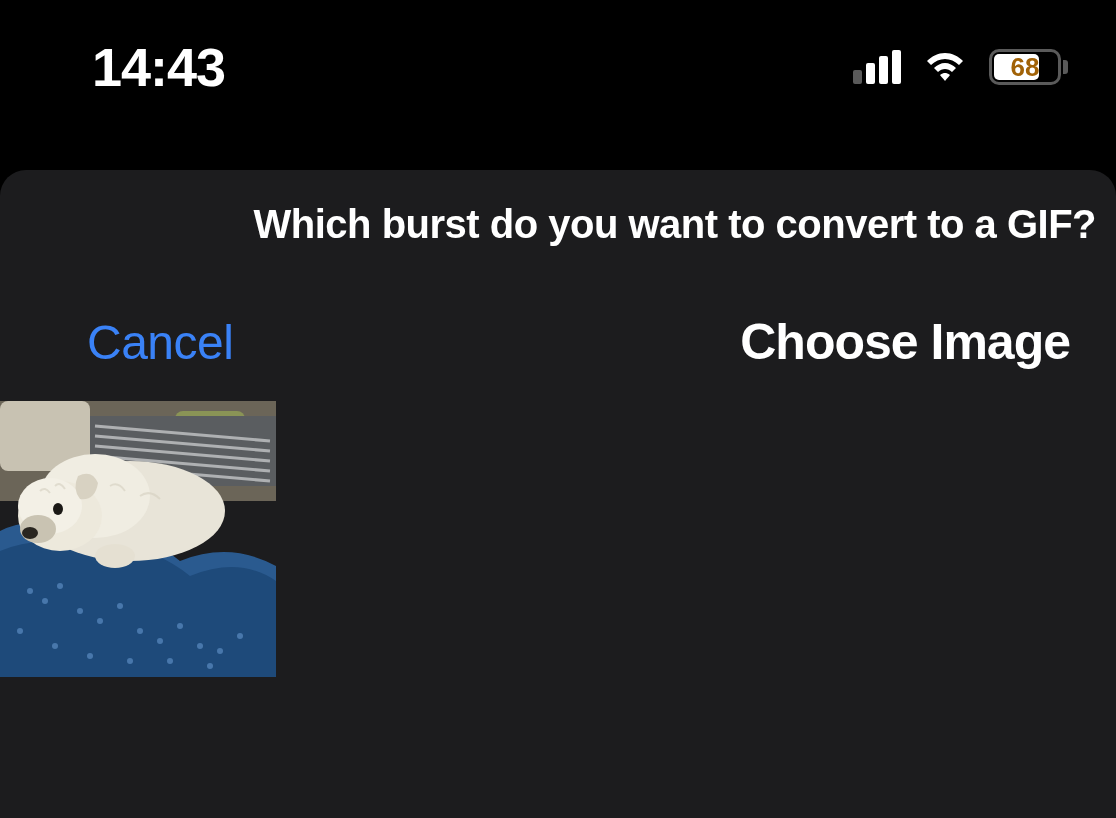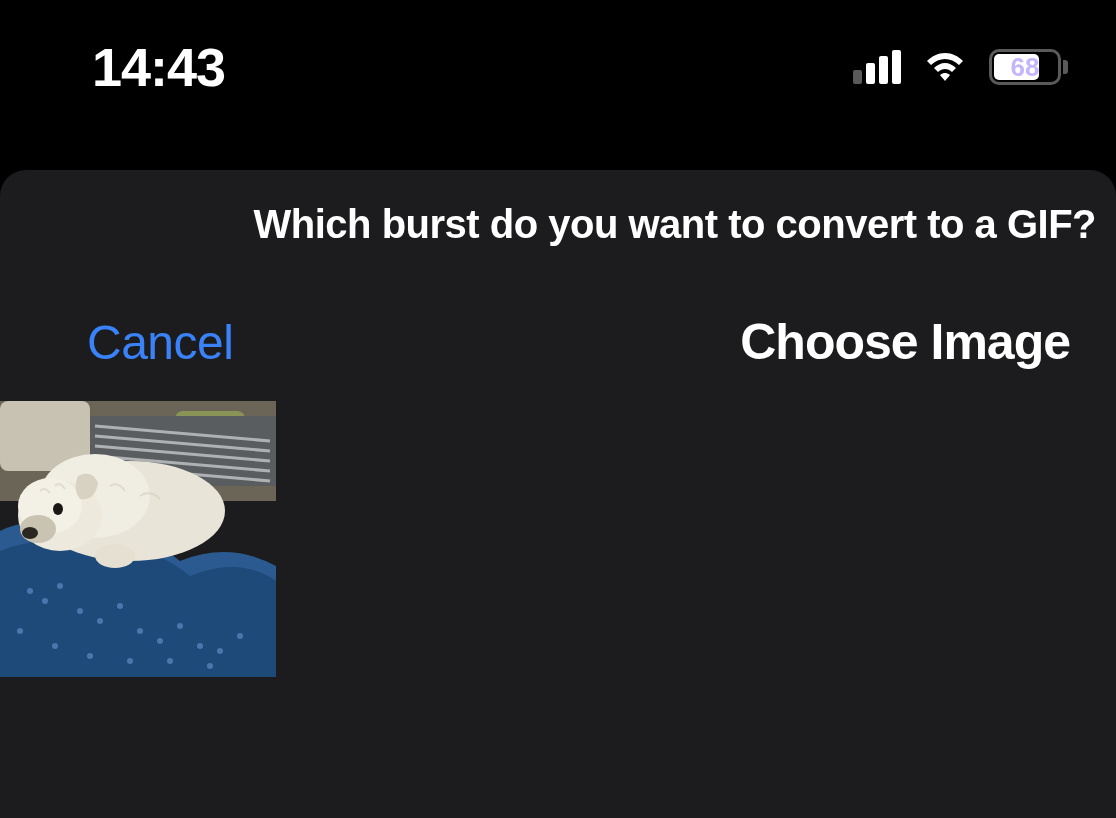--- a/index.html
+++ b/index.html
@@ -77,21 +77,21 @@
       bottom: 2px;
       width: 68%;
       background: #ffffff;
       border-radius: 5px;
     }
     .battery-text {
       position: relative;
       z-index: 2;
       font-size: 26px;
       font-weight: 700;
-      color: #c4b5fd;
+      color: #a16207;
       mix-blend-mode: difference;
       filter: invert(1);
     }
     .battery-tip {
       width: 5px;
       height: 14px;
       background: #5a5a5a;
       border-radius: 0 3px 3px 0;
       margin-left: 2px;
     }

